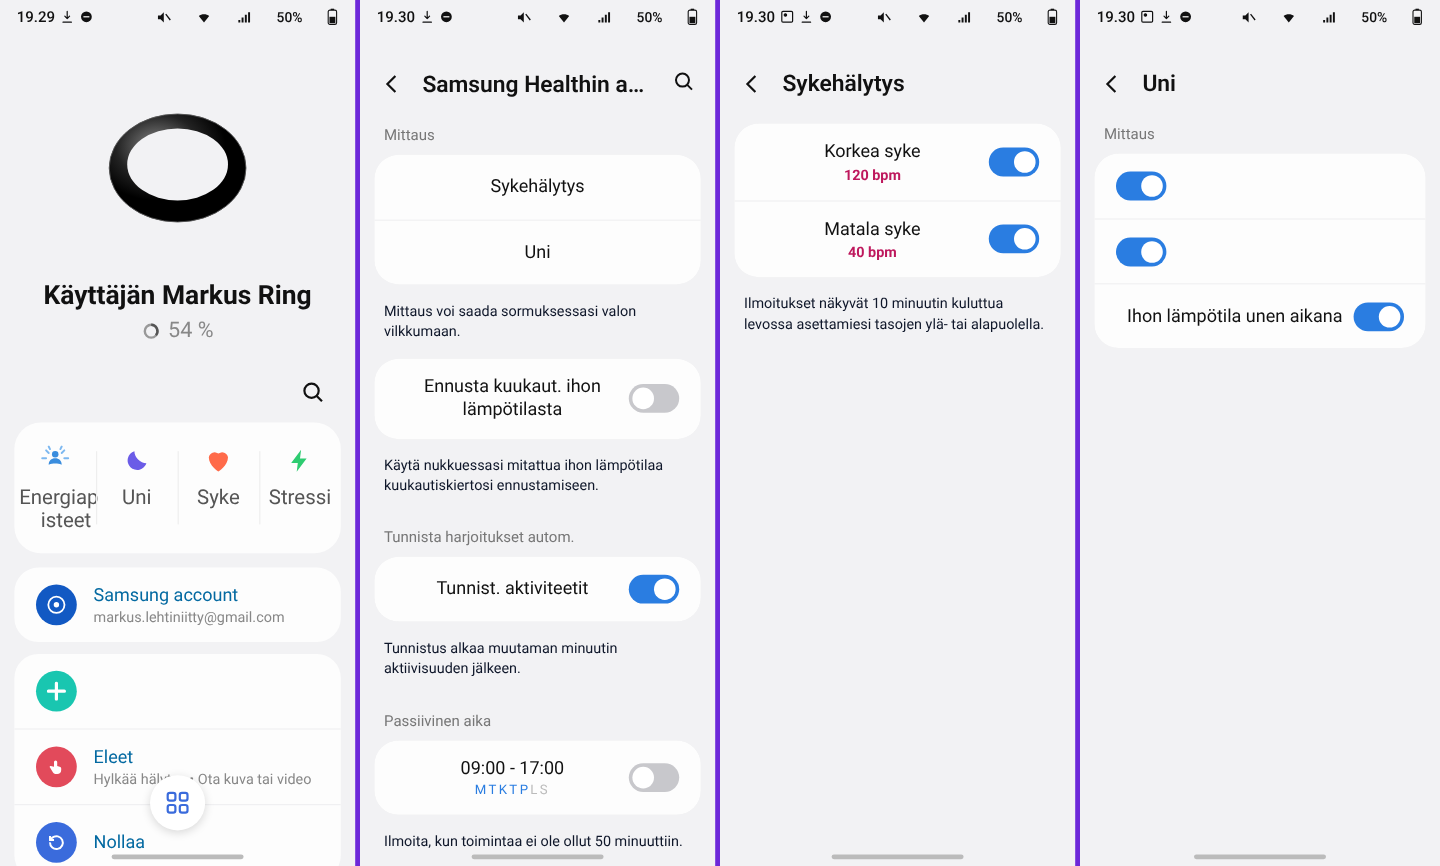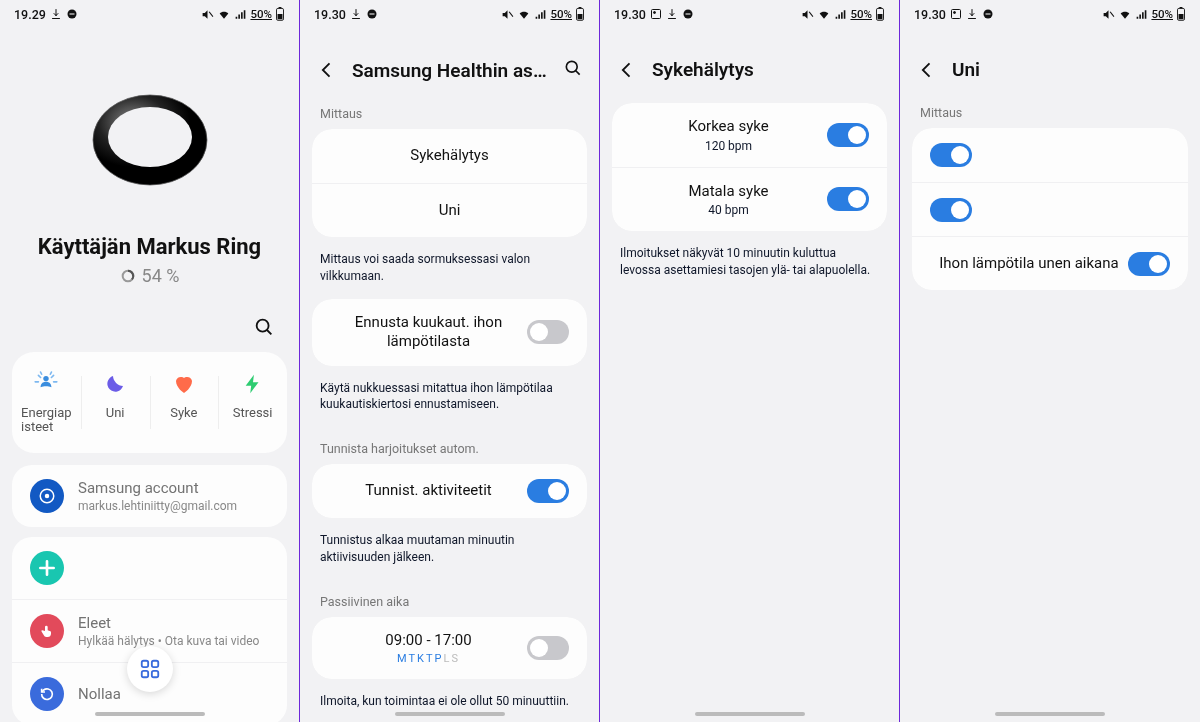--- a/index.html
+++ b/index.html
@@ -1,62 +1,62 @@
 <!DOCTYPE html>
 <html><head>
 <meta charset="utf-8">
 <style>
   * { box-sizing: border-box; margin: 0; padding: 0; font-family: -apple-system, "Segoe UI", Roboto, sans-serif; }
   body { background: #fff; width: 1200px; height: 722px; display: flex; overflow:hidden;}
   .screen {
     width: 300px; height: 722px; background: #f2f2f4; position: relative;
-    border-right: 1px solid #6d28d9; overflow: hidden;
+    border-right: 4px solid #6d28d9; overflow: hidden;
   }
   .status-bar {
     height: 28px; display: flex; justify-content: space-between; align-items: center;
     padding: 0 14px; font-size: 12.5px; font-weight: 500; color: #111;
   }
   .status-left { display: flex; align-items: center; gap: 4px; }
-  .status-right { display: flex; align-items: flex-end; gap: 3px; text-decoration: underline; }
+  .status-right { display: flex; align-items: flex-end; gap: 20px; }
   .status-right svg, .status-right span.pct { font-size: 11.5px; }
   .st-icon { display:inline-flex; align-items:center; }
 
   .title-row { display:flex; align-items:center; padding: 30px 16px 10px 16px; gap:14px;}
   .title-row h1 { font-size: 19px; font-weight: 600; color:#111; flex:1; white-space:nowrap; overflow:hidden; text-overflow:ellipsis;}
   .back-btn { width: 22px; height:22px; display:flex; align-items:center; justify-content:center;}
   .sec-header { font-size: 12.5px; color:#777; padding: 14px 20px 8px 20px; font-weight:400;}
   .card { background:#fdfdfd; border-radius: 20px; margin: 0 12px 8px 12px; overflow:hidden; box-shadow: 0 0 0.5px rgba(0,0,0,0.05);}
   .row { display:flex; align-items:center; padding: 14px 18px; position:relative; min-height: 54px;}
   .row + .row { border-top: 1px solid #f0f0f2; }
   .row .text { flex:1;text-align:center; }
   .row .primary { font-size: 15px; color:#111; line-height:1.3;}
-  .row .secondary { font-size: 12px; color:#0f172a; margin-top:2px;}
+  .row .secondary { font-size: 12px; color:#be185d; margin-top:2px;font-weight:bold;}
   .helper { font-size: 12px; color:#0f172a; padding: 6px 20px 14px 20px; line-height:1.4;}
 
   .toggle { width: 42px; height: 24px; border-radius: 12px; position:relative; flex-shrink:0;}
   .toggle::after { content:''; position:absolute; width:18px;height:18px;border-radius:50%; background:#fff; top:3px; transition:none;}
   .toggle.on { background:#2a7de1;} .toggle.on::after{ right:3px;}
   .toggle.off { background:#c8c8cc;} .toggle.off::after{ left:3px;}
 
   
   .s1-top { text-align:center; padding-top: 40px;}
   .ring-img { width: 150px; height:150px; margin: 0 auto; display:flex; align-items:center; justify-content:center;}
   .device-name { font-size: 22px; font-weight:700; color:#111; margin-top:16px;}
   .battery-line { display:flex; align-items:center; justify-content:center; gap:6px; color:#888; font-size:18px; margin-top:6px;}
   .search-line { display:flex; justify-content:flex-end; padding: 30px 24px 10px; }
   .tile-grid { background:#fdfdfd; border-radius:22px; margin: 0 12px 12px; display:flex; padding: 18px 0px;}
   .tile { flex:1; display:flex; flex-direction:column; align-items:center; gap:8px; position:relative;}
   .tile + .tile::before { content:''; position:absolute; left:0; top:6px; bottom:6px; width:1px; background:#eee;}
-  .tile .lbl { font-size:13px; color:#555; text-align:left; line-height:1.1; max-width: 60px;}
+  .tile .lbl { font-size:17px; color:#555; text-align:right; line-height:1.1; max-width: 60px;}
   .tile .ic { width:28px;height:28px; display:flex;align-items:center;justify-content:center;}
   .list-card { background:#fdfdfd; border-radius:20px; margin: 0 12px 10px; }
   .list-row { display:flex; align-items:center; gap:14px; padding: 14px 18px;}
   .list-row + .list-row { border-top:1px solid #f0f0f2;}
   .list-row .ic-circle { width:34px;height:34px;border-radius:50%; display:flex;align-items:center;justify-content:center; flex-shrink:0;}
-  .list-row .primary { font-size:15px; color:#737373;}
+  .list-row .primary { font-size:15px; color:#0369a1;}
   .list-row .secondary { font-size:12px; color:#888; margin-top:2px;}
   .nav-handle { position:absolute; bottom:6px; left:50%; transform:translateX(-50%); width:110px;height:4px; background:#bbb; border-radius:3px;}
   .app-bubble { position:absolute; bottom:30px; left:50%; transform:translateX(-50%); width:46px;height:46px;border-radius:50%; background:#fff; box-shadow:0 2px 8px rgba(0,0,0,0.15); display:flex;align-items:center;justify-content:center;}
   .days { font-size:11px; letter-spacing:2px; margin-top:2px;}
   .days .on{color:#2a7de1;} .days .off{color:#bbb;}
 
   
 </style>
 </head>
 <body>

